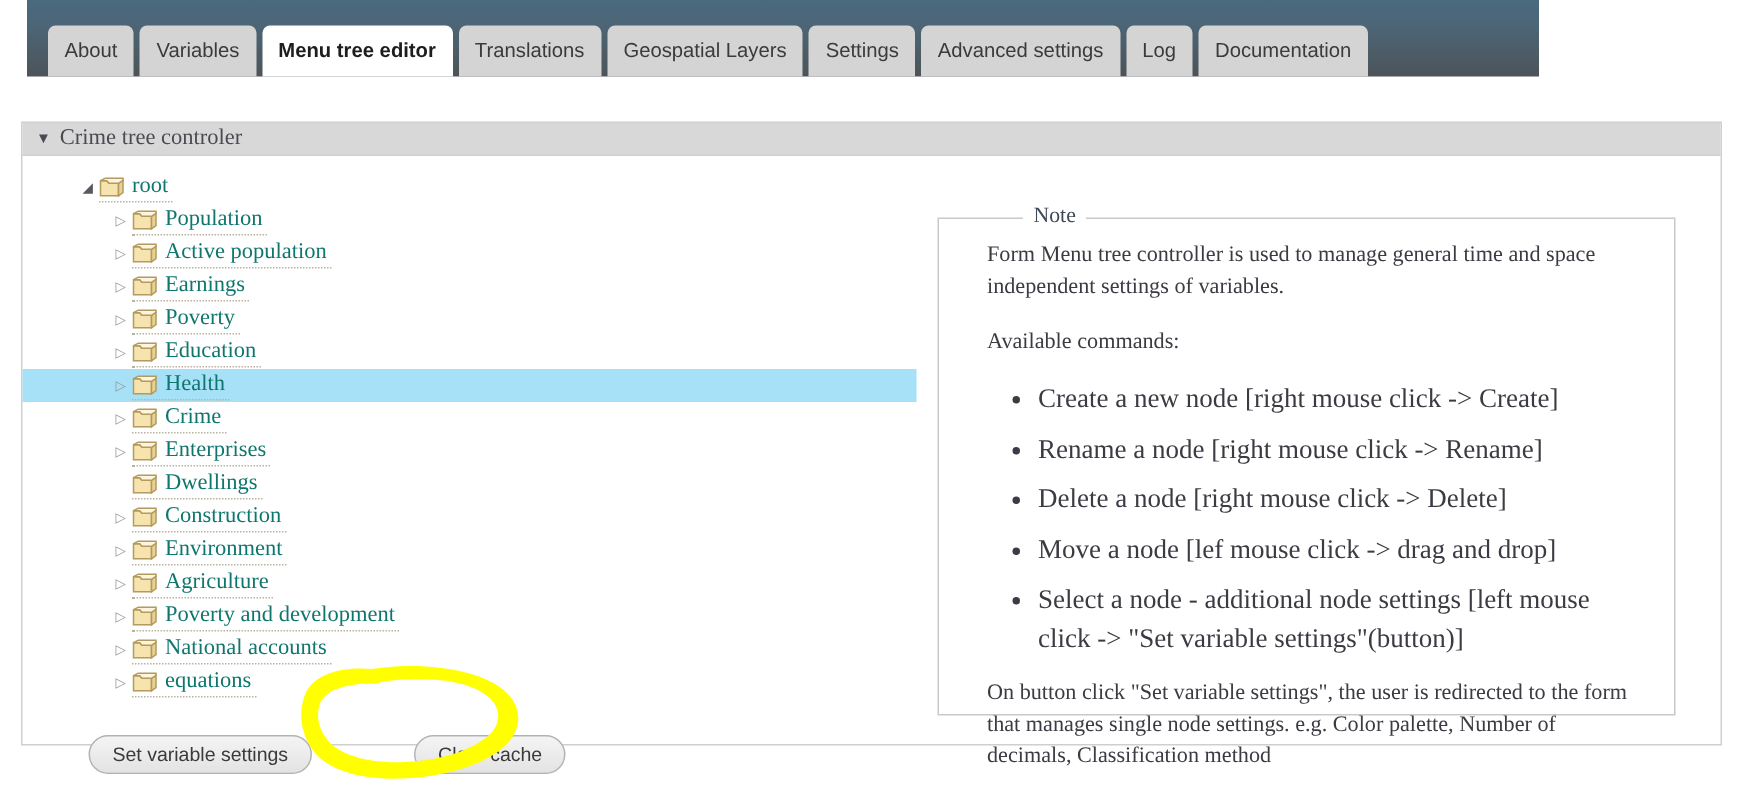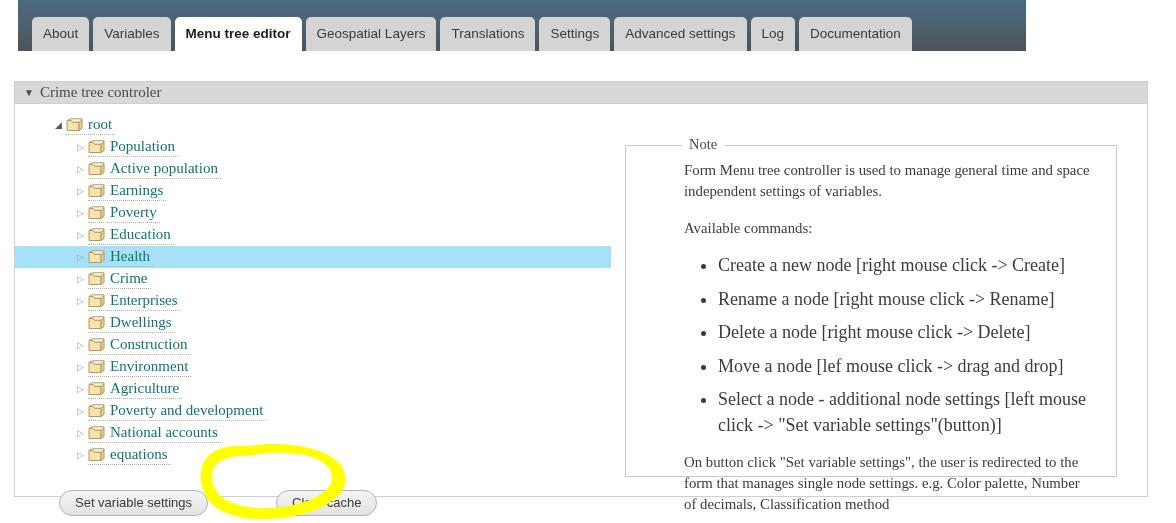--- a/index.html
+++ b/index.html
@@ -163,21 +163,21 @@
 
   
   .note {
     position: absolute;
     left: 610px;
     top: 41px;
     width: 492px;
     height: 332px;
     box-sizing: border-box;
     border: 1px solid #c9c9c9;
-    padding: 14px 22px 10px 58px;
+    padding: 14px 22px 10px 32px;
   }
   .note-legend {
     position: absolute;
     top: -10px;
     left: 56px;
     background: #ffffff;
     padding: 0 7px;
     font-family: "Liberation Serif", serif;
     font-size: 14.5px;
     color: #3e4a57;
@@ -215,22 +215,22 @@
 </head>
 <body>
 
 <div id="app">
 
   <div class="header">
     <div class="tabs" id="tabs">
         <div class="tab">About</div>
         <div class="tab">Variables</div>
         <div class="tab active">Menu tree editor</div>
+        <div class="tab">Translations</div>
         <div class="tab">Geospatial Layers</div>
-        <div class="tab">Translations</div>
         <div class="tab">Settings</div>
         <div class="tab">Advanced settings</div>
         <div class="tab">Log</div>
         <div class="tab">Documentation</div>
       </div>
   </div>
 
   <div class="panel">
 
     <div class="panel-header">

